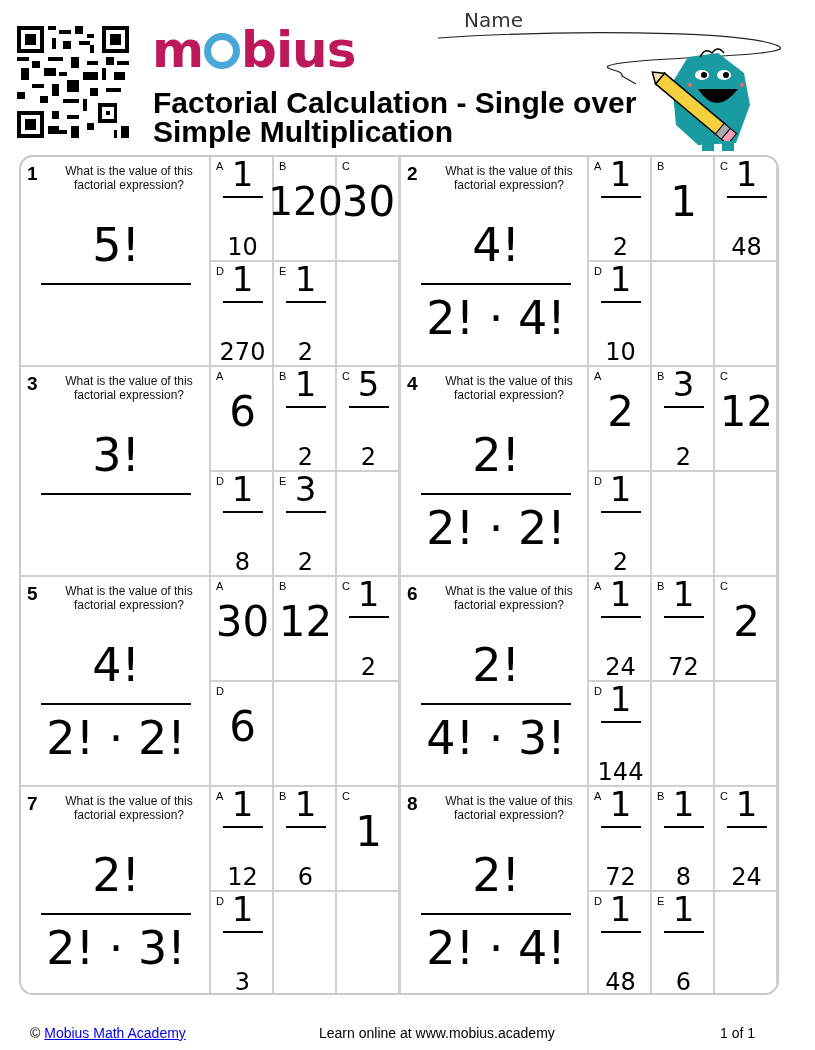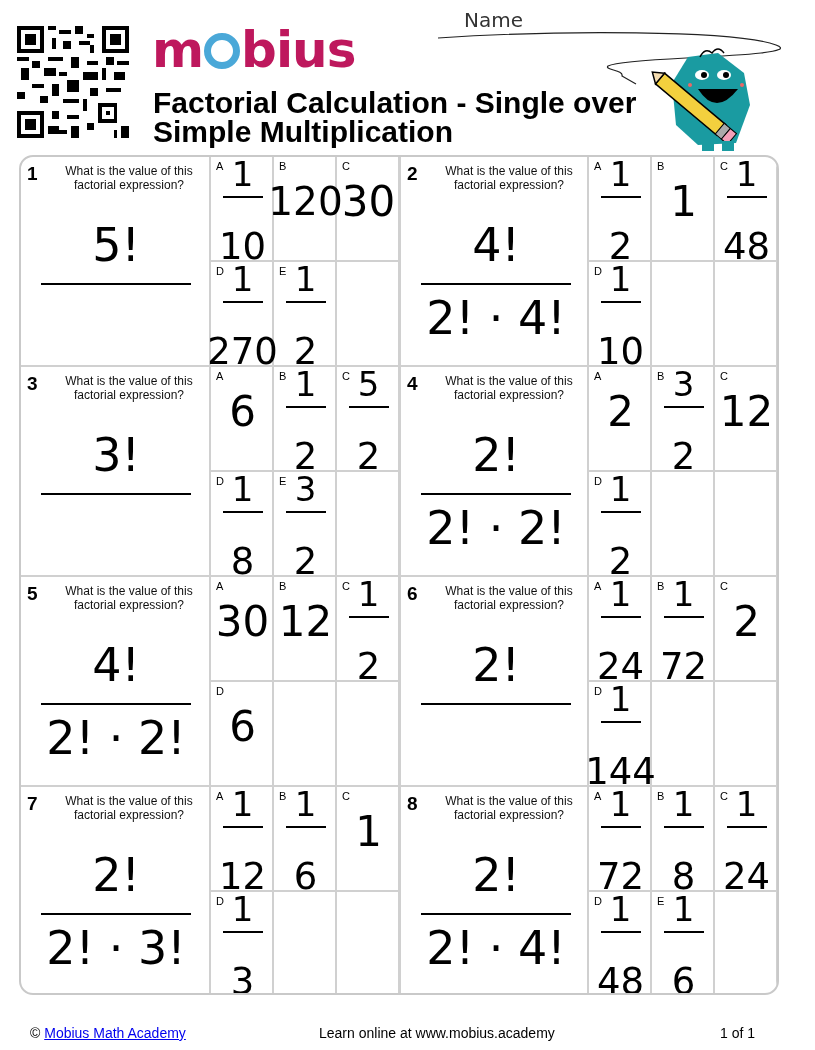--- a/index.html
+++ b/index.html
@@ -27,21 +27,21 @@
     .expr .denom { font-size: 46px; line-height: 62px; }
 
     .ans { position: absolute; width: 63px; height: 105px; border-right: 2px solid #d0d0d0; border-bottom: 2px solid #d0d0d0; }
     .ans .letter { position: absolute; left: 5px; top: 3px; font-size: 11px; }
     .ans .val { position: absolute; left: 0; top: 0; width: 63px; height: 105px; display: flex; align-items: center; justify-content: center; font-family: "DejaVu Sans", sans-serif; }
     .ans .whole { font-size: 42px; margin-top: -16px; }
     .ans .whole.small { font-size: 39px; }
     .frac { display: flex; flex-direction: column; align-items: center; }
     .frac .fn { font-size: 34px; line-height: 40px; }
     .frac .fb { height: 2px; background: #000; width: 40px; margin: 2px 0; }
-    .frac .fd { font-size: 37px; line-height: 38px; margin-top: 28px; }
+    .frac .fd { font-size: 24px; line-height: 38px; margin-top: 28px; }
 
     .footer { position: absolute; top: 1025px; font-size: 14px; color: #000; }
     .footer a { color: #0000ee; text-decoration: underline; }
   </style>
 </head>
 <body>
 
 <svg class="qr" viewBox="0 0 29 29" shape-rendering="crispEdges">
   <rect width="29" height="29" fill="#fff"></rect>
   <g fill="#000">
@@ -373,20 +373,21 @@
       <div class="ans" style="left:253px;top:105px"></div>
       <div class="ans" style="left:316px;top:105px"></div>
     </div>
     <div class="prob right" style="left: 378px; top: 420px;">
     <div class="qcell">
       <div class="num">6</div>
       <div class="qtext">What is the value of this factorial expression?</div>
       <div class="expr">
         <div class="numer">2!</div>
         <div class="bar"></div>
+        <div class="denom">4! · 3!</div>
       </div>
     </div>
       <div class="ans" style="left:190px;top:0px">
       <div class="val">
           <div class="frac">
         <span class="fn">1</span>
         <span class="fb"></span>
         <span class="fd">24</span>
       </div>
         </div>

